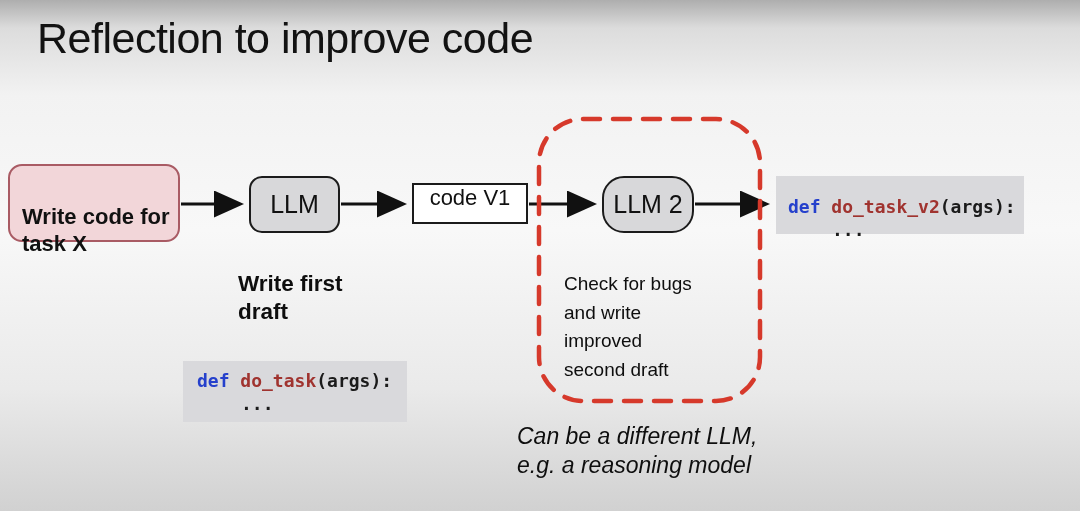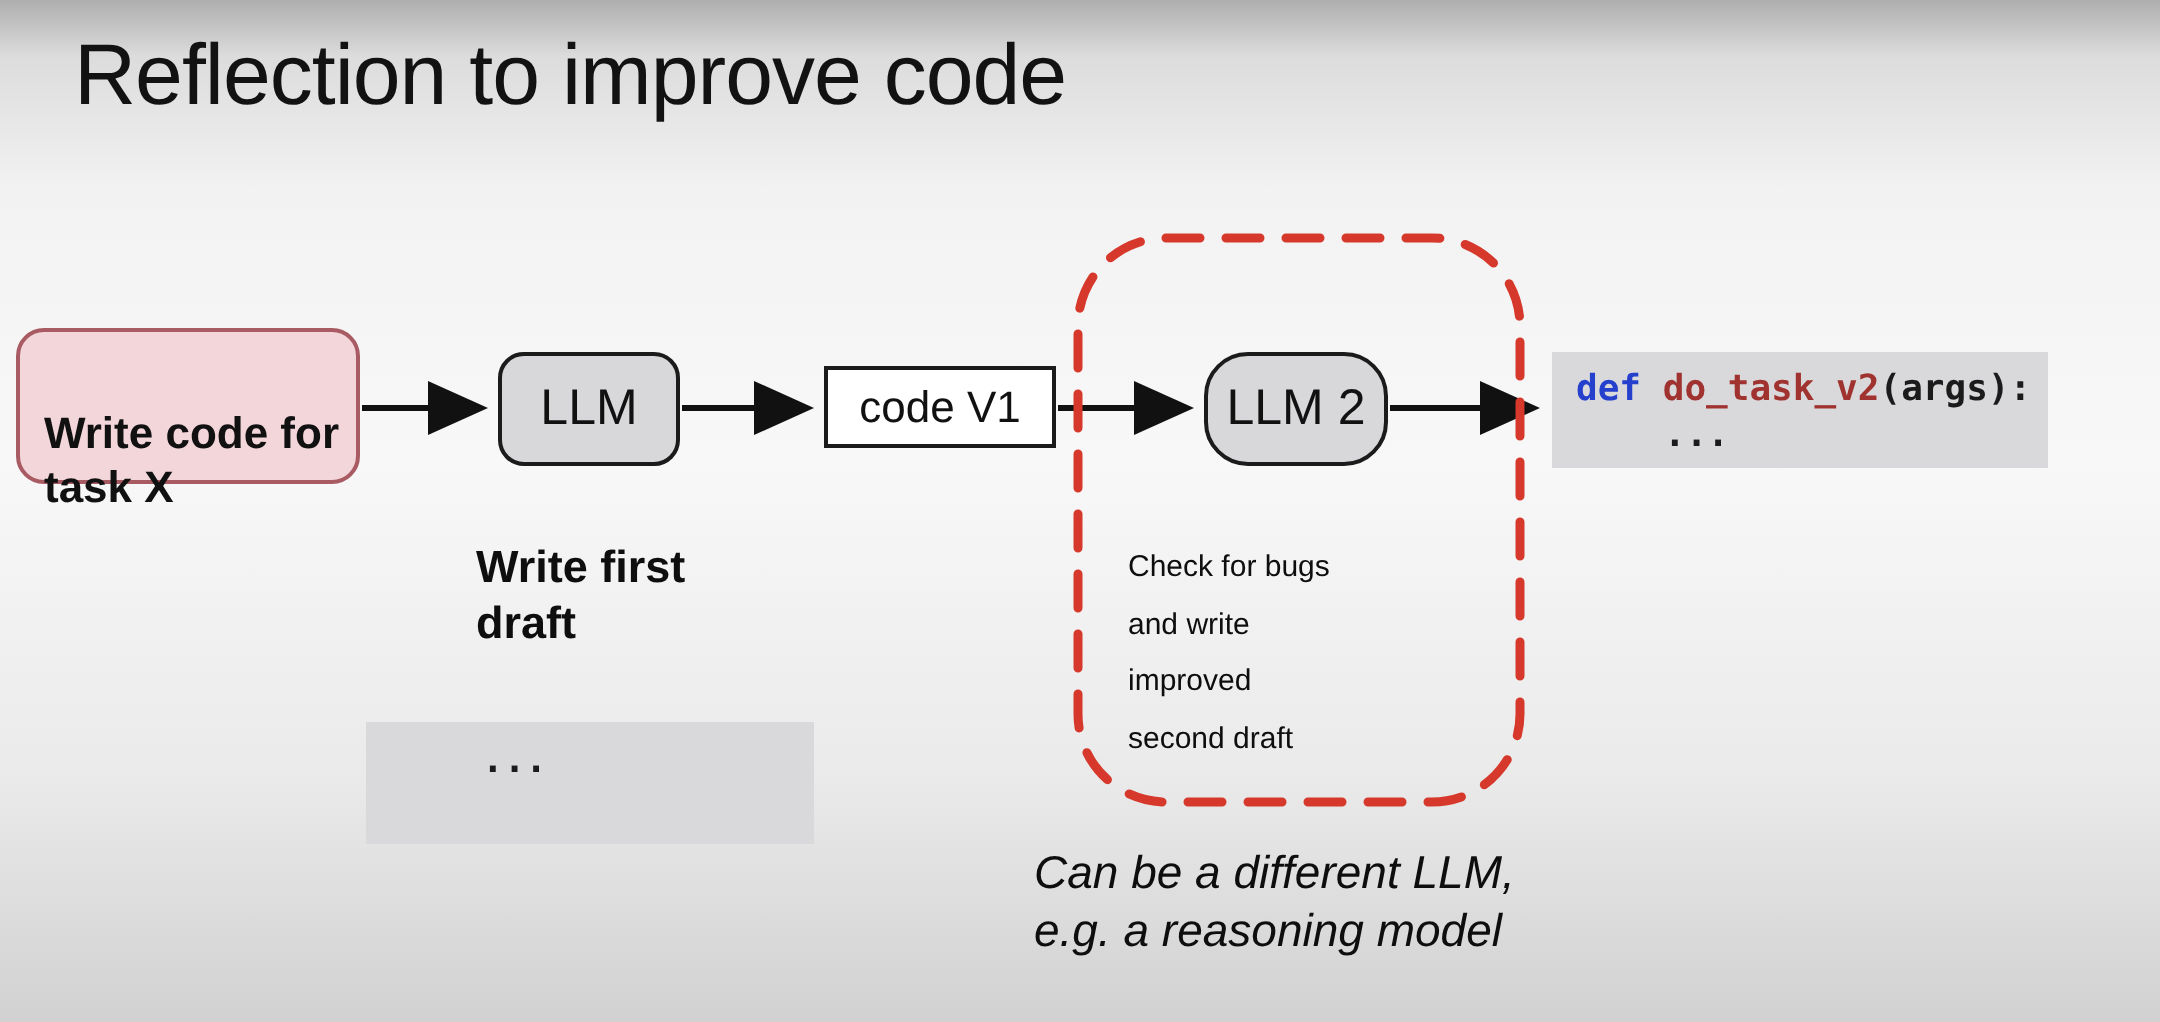--- a/index.html
+++ b/index.html
@@ -69,49 +69,48 @@
 
   .llm-box  { left: 249px; top: 176px; width: 91px; height: 57px; }
   .llm2-box { left: 602px; top: 176px; width: 92px; height: 57px; border-radius: 22px; }
 
   .codev1-box {
     left: 412px; top: 183px;
     width: 116px; height: 41px;
     background: #ffffff;
     border: 2.5px solid #1b1b1b;
     display: flex;
-    align-items: center;
     justify-content: center;
     font-size: 22px;
   }
 
   .code-snippet {
     position: absolute;
     background: #d9d9dc;
     font-family: "DejaVu Sans Mono", monospace;
     font-weight: 700;
     font-size: 18px;
     line-height: 23px;
     color: #1b1b1b;
     box-sizing: border-box;
   }
   .snippet-v1 { left: 183px; top: 361px; width: 224px; height: 61px; padding: 8px 0 0 14px; }
-  .snippet-v2 { left: 776px; top: 176px; width: 248px; height: 58px; padding: 7px 0 0 12px; }
+  .snippet-v2 { left: 776px; top: 176px; width: 248px; height: 58px; padding: 19px 0 0 12px; }
   .code-body  { padding-left: 44px; }
   .kw   { color: #2540cc; }
   .fn   { color: #a0332f; }
   .punc { color: #1b1b1b; }
 
   .annotation {
     position: absolute;
     color: #0e0e0e;
     white-space: pre-line;
   }
   .ann-first-draft { left: 238px; top: 270px; font-size: 22.5px; line-height: 28px; font-weight: bold; }
-  .ann-check-bugs  { left: 564px; top: 270px; font-size: 15px; line-height: 28.5px; }
+  .ann-check-bugs  { left: 564px; top: 270px; font-size: 19px; line-height: 28.5px; }
   .ann-diff-llm    { left: 517px; top: 422px; font-size: 23px;   line-height: 29px; font-style: italic; }
 </style>
 </head>
 <body>
 
 <div class="slide">
 
   <div class="slide-title">Reflection to improve code</div>
 
   <svg class="connector-layer" width="1080" height="511" viewBox="0 0 1080 511" xmlns="http://www.w3.org/2000/svg">
@@ -143,20 +142,21 @@
   <div class="node gray-node llm2-box">
     <span>LLM 2</span>
   </div>
 
   <div class="code-snippet snippet-v2">
     <div><span class="kw">def</span><span> </span><span class="fn">do_task_v2</span><span class="punc">(args):</span></div>
     <div class="code-body">...</div>
   </div>
 
   <div class="code-snippet snippet-v1">
+    <div><span class="kw">def</span><span> </span><span class="fn">do_task</span><span class="punc">(args):</span></div>
     <div class="code-body">...</div>
   </div>
 
   <div class="annotation ann-first-draft">Write first
 draft</div>
 
   <div class="annotation ann-check-bugs">Check for bugs
 and write
 improved
 second draft</div>

